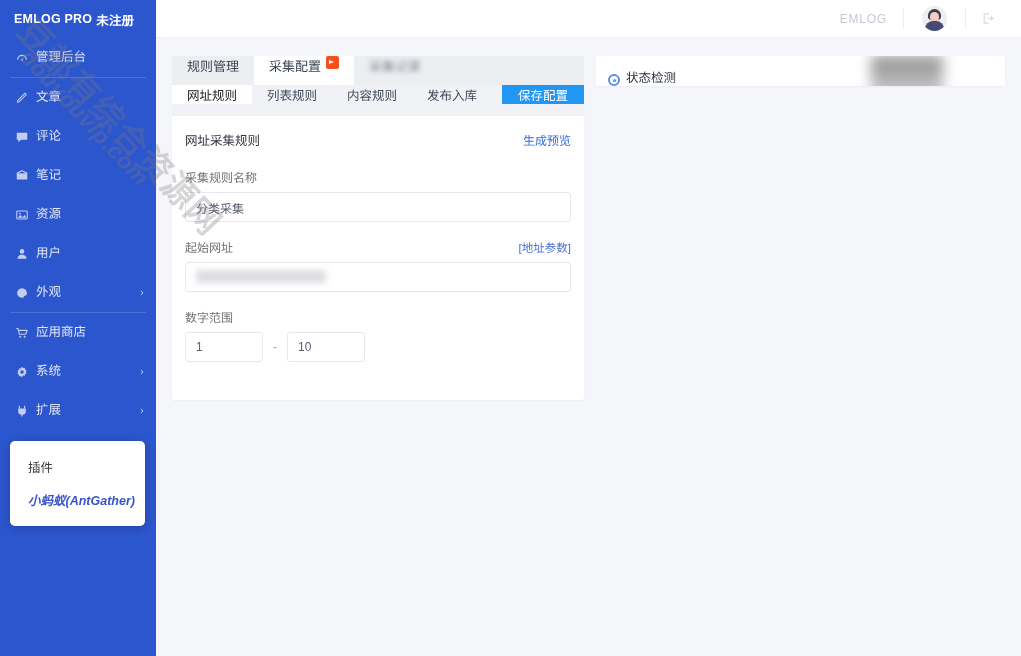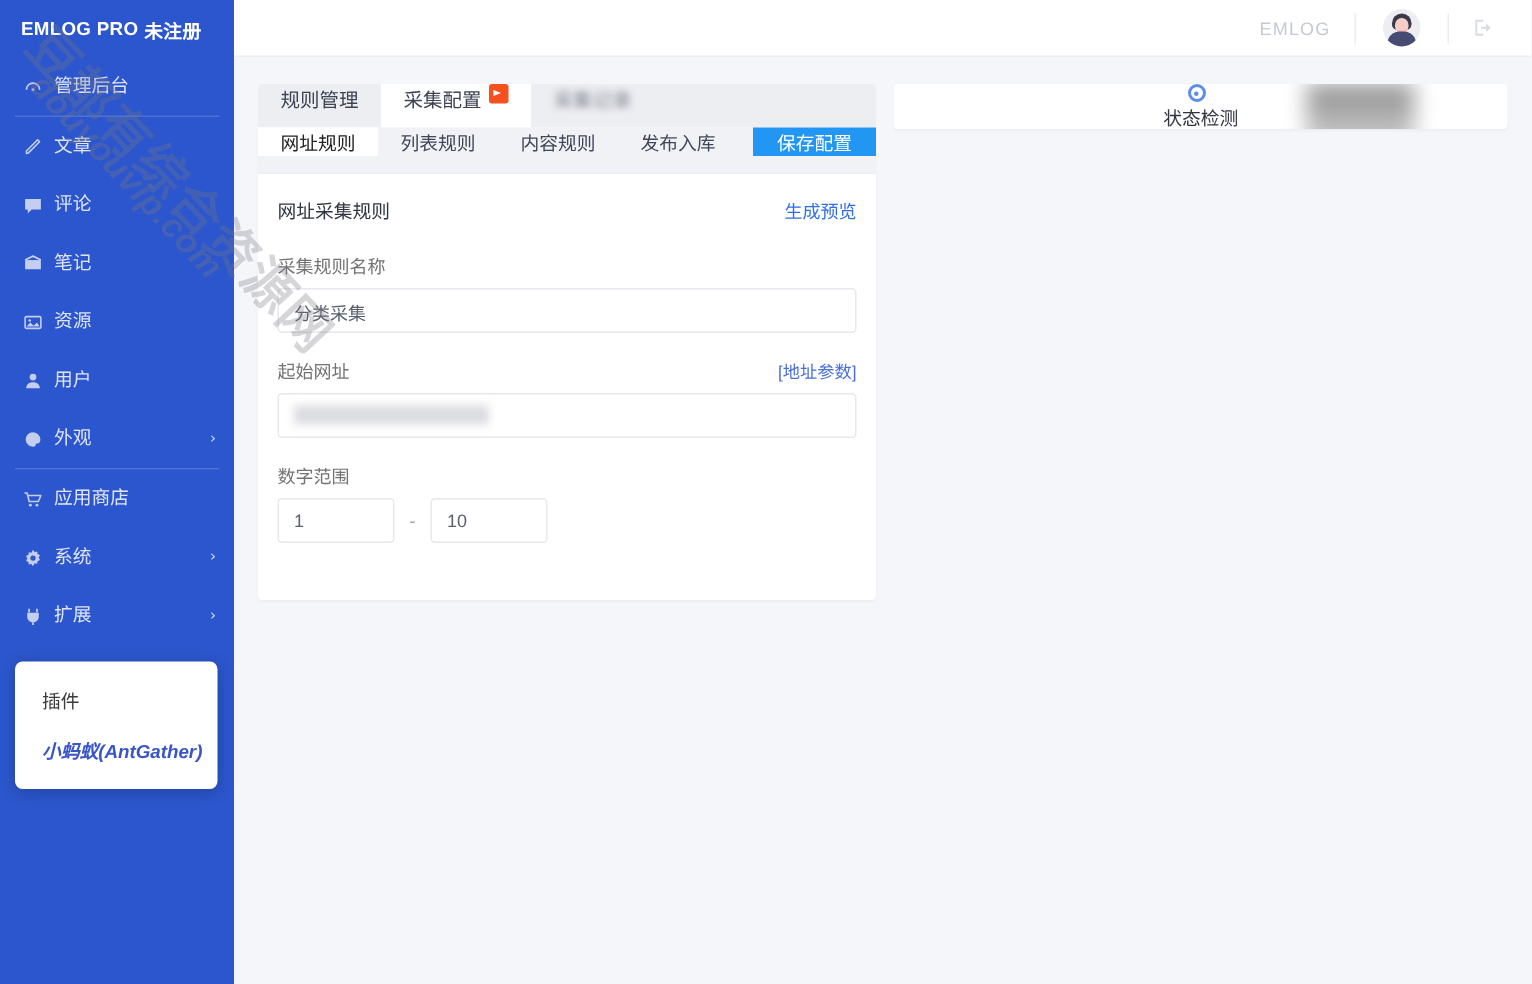--- a/index.html
+++ b/index.html
@@ -252,26 +252,25 @@
   
   .right-col { position: absolute; left: 440px; top: 18px; width: 409px; }
   .panel {
     background: #ffffff;
     border-radius: 3px;
     box-shadow: 0 1px 2px rgba(0,0,0,.04);
     overflow: hidden;
   }
   .panel-head {
     height: 30px;
-    display: flex; align-items: center;
+    display: flex; align-items: flex-end;
     padding: 0 12px;
     font-size: 12.5px;
     color: #2f3440;
     background: #fff;
-    flex-direction: column;
   }
   .panel-head .dot-ico {
     width: 12px; height: 12px; margin-right: 6px;
     border: 2px solid #5b8def; border-radius: 50%;
     position: relative; flex: none;
   }
   .panel-head .dot-ico::after {
     content: ""; position: absolute;
     left: 2.5px; top: 2.5px; width: 3px; height: 3px;
     background: #5b8def; border-radius: 50%;

